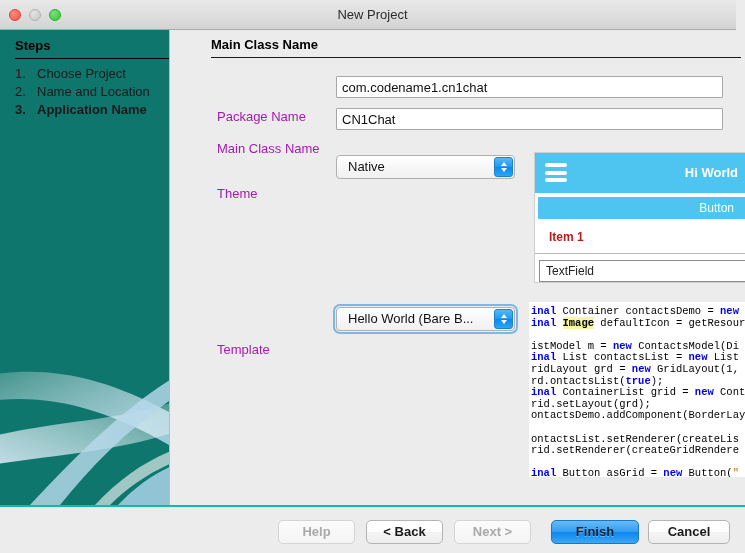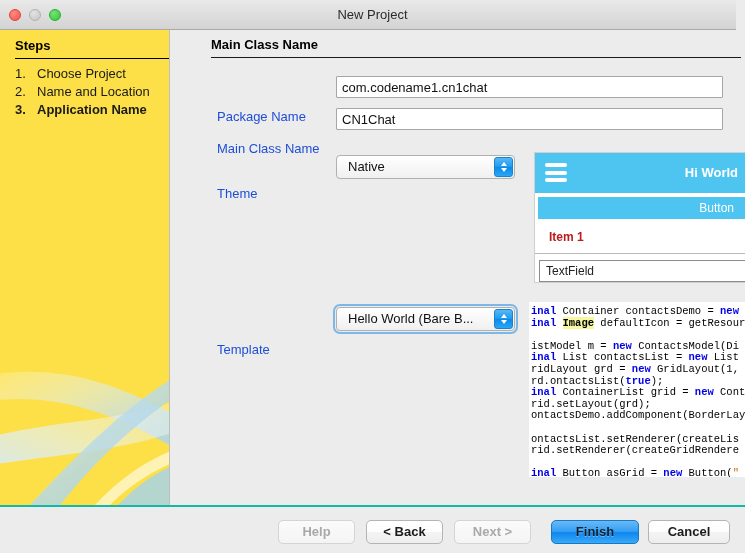--- a/index.html
+++ b/index.html
@@ -69,21 +69,21 @@
     height: 475px;
     box-sizing: border-box;
   }
 
   
   .sidebar {
     position: absolute;
     left: 0; top: 0;
     width: 170px;
     height: 475px;
-    background: #fde047;
+    background: #0f766e;
     border-right: 1px solid #bdbdbd;
     box-sizing: border-box;
     overflow: hidden;
   }
   .steps-title {
     position: absolute;
     left: 15px; top: 8px;
     font-size: 13px;
     font-weight: bold;
     color: #000;
@@ -142,21 +142,21 @@
     position: absolute;
     left: 8px; top: 27px;
     width: 530px;
     height: 1px;
     background: #1a1a1a;
   }
 
   .field-label {
     position: absolute;
     font-size: 13px;
-    color: #1d4ed8;
+    color: #a21caf;
     white-space: nowrap;
   }
 
   .text-input {
     position: absolute;
     background: #ffffff;
     border: 1px solid #a6a6a6;
     box-sizing: border-box;
     font-family: "Liberation Sans", sans-serif;
     font-size: 13px;

